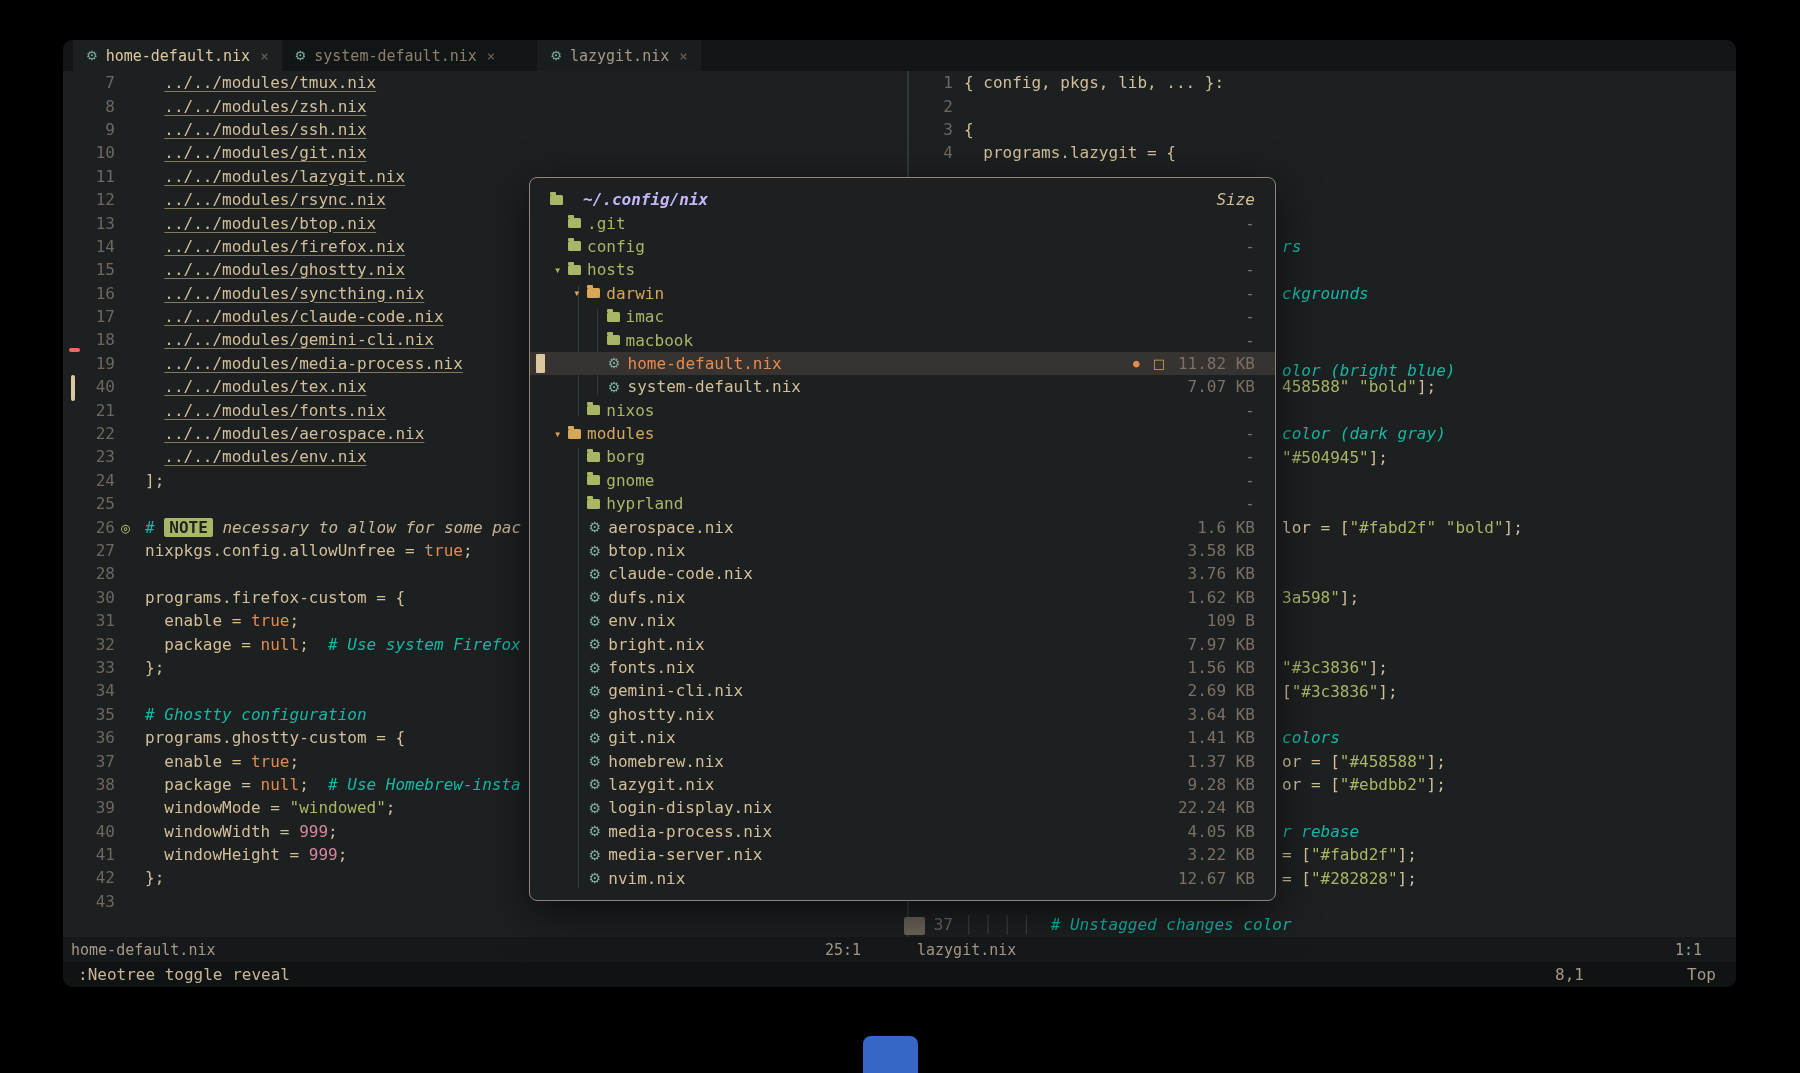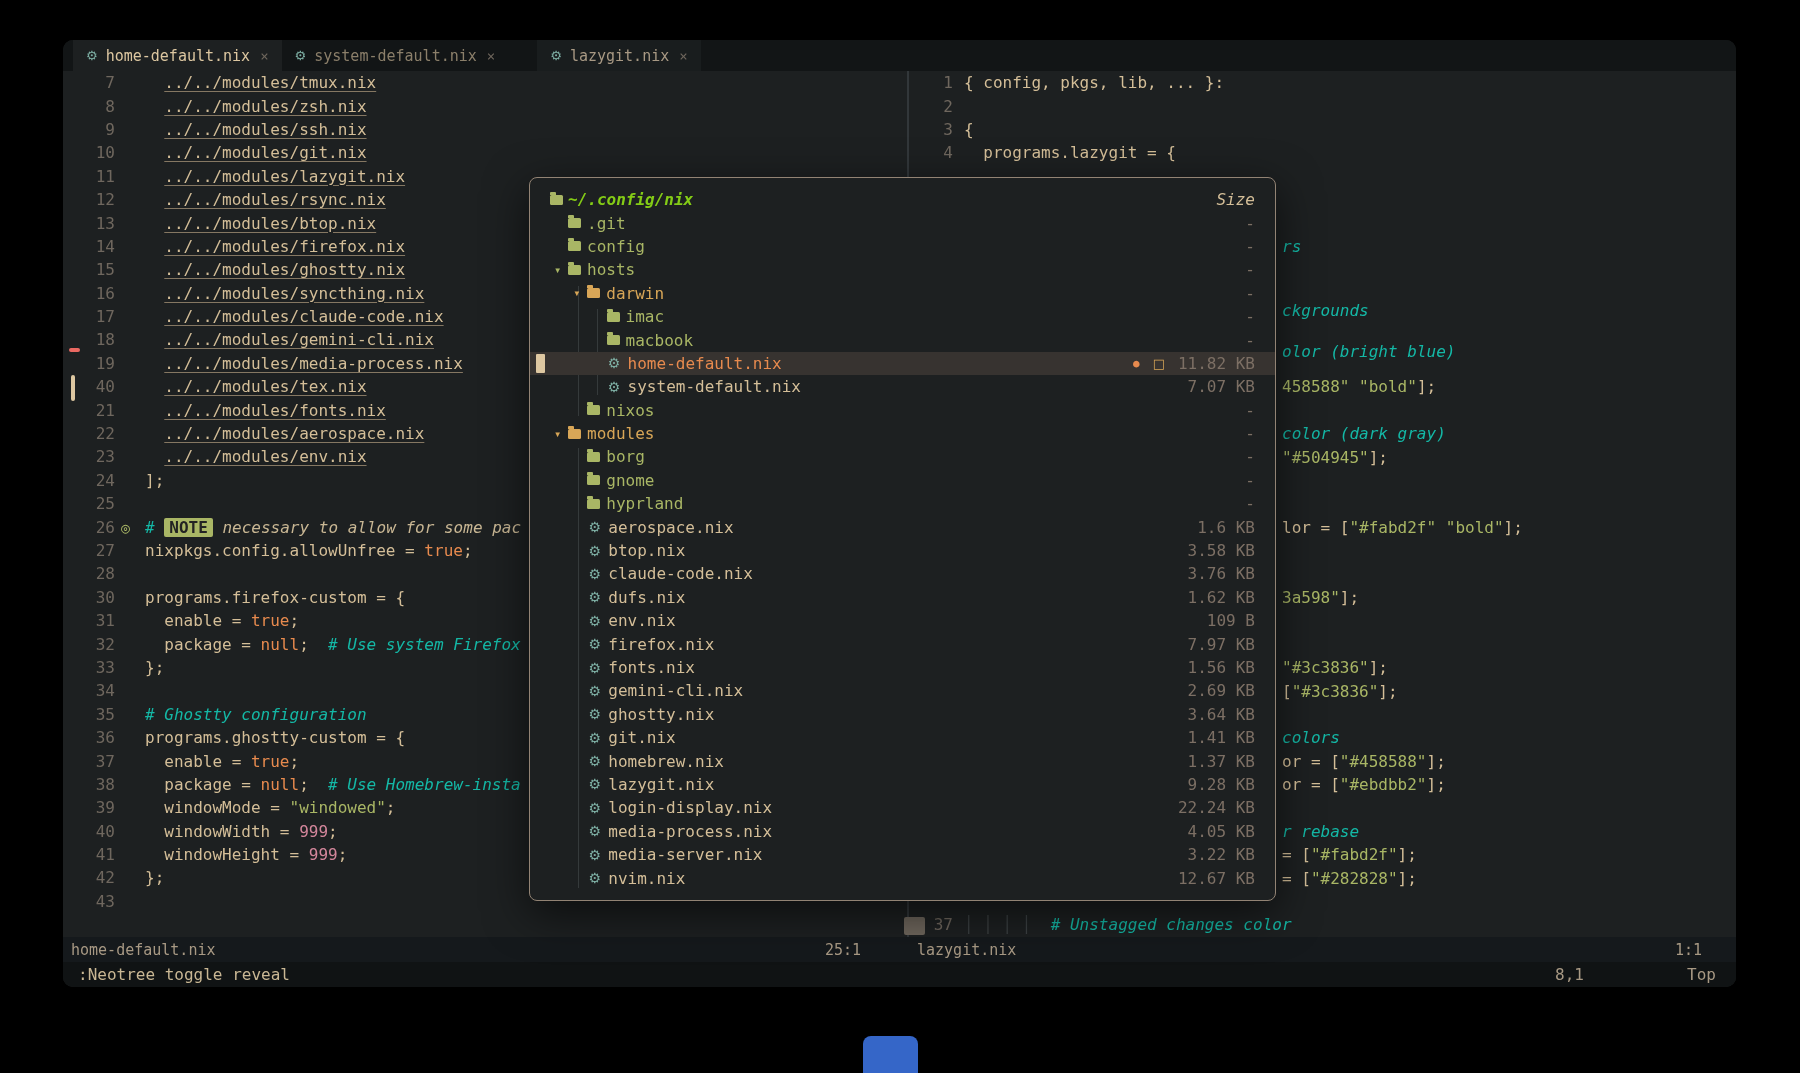--- a/index.html
+++ b/index.html
@@ -48,21 +48,21 @@
   .st-right{flex:1;display:flex;justify-content:space-between;align-items:center;padding:0 34px 0 10px;box-sizing:border-box;}
   .cmdline{position:absolute;left:0;top:922px;right:0;height:25px;background:#101314;display:flex;align-items:center;color:#c9b794;}
   .cmd-text{padding-left:15px;}
   .cmd-ruler{position:absolute;left:1492px;color:#a89984;}
   .cmd-scroll{position:absolute;right:20px;color:#a89984;}
   
   .tree-popup{position:absolute;left:466px;top:137px;width:747px;height:724px;background:#1d2021;
               border:1.5px solid #928374;border-radius:8px;box-sizing:border-box;z-index:10;
               padding:10px 0 12px;box-shadow:0 12px 44px rgba(0,0,0,.6);overflow:hidden;}
   .tree-header{height:23.4px;display:flex;align-items:center;padding-left:20px;position:relative;z-index:2;}
-  .tree-title{margin-left:5px;color:#84cc16;font-style:italic;font-weight:700;}
+  .tree-title{margin-left:20px;color:#c4b5fd;font-style:italic;font-weight:700;}
   .tree-size-header{margin-left:auto;padding-right:20px;color:#d4be98;font-style:italic;}
   .tguide{position:absolute;width:1px;background:#353a3b;z-index:0;}
   .tguide.g1{left:48px;top:108px;height:130px;}
   .tguide.g2{left:67px;top:131px;height:86px;}
   .tguide.g3{left:48px;top:270px;height:440px;}
   .titem{height:23.4px;display:flex;align-items:center;position:relative;z-index:1;}
   .titem.active{background:#373330;}
   .tree-cursor{position:absolute;left:6px;top:2px;bottom:2px;width:9px;background:#ddc7a1;border-radius:1px;}
   .tindent{flex:none;display:inline-block;}
   .texp{width:14px;flex:none;font-size:12px;display:inline-block;}
@@ -435,22 +435,22 @@
         </div>
         <div class="row">
           <span class="lnum"></span>
           <span class="code"></span>
         </div>
         <div class="row">
           <span class="lnum">37</span>
           <span class="code"><span class="seg guide">│ │ │ │  </span><span class="seg comment"># Unstagged changes color</span></span>
         </div>
         <span class="fragment" style="top: 163.8px;"><span class="seg comment">rs</span></span>
-        <span class="fragment" style="top: 228px;"><span class="seg comment">ckgrounds</span></span>
-        <span class="fragment" style="top: 269px;"><span class="seg comment">olor (bright blue)</span></span>
+        <span class="fragment" style="top: 211px;"><span class="seg comment">ckgrounds</span></span>
+        <span class="fragment" style="top: 288px;"><span class="seg comment">olor (bright blue)</span></span>
         <span class="fragment" style="top: 304.2px;"><span class="seg green">458588"</span><span class="seg fg"> </span><span class="seg green">"bold"</span><span class="seg fg">];</span></span>
         <span class="fragment" style="top: 351px;"><span class="seg comment">color (dark gray)</span></span>
         <span class="fragment" style="top: 374.4px;"><span class="seg green">"#504945"</span><span class="seg fg">];</span></span>
         <span class="fragment" style="top: 444.6px;"><span class="seg fg">lor = [</span><span class="seg green">"#fabd2f"</span><span class="seg fg"> </span><span class="seg green">"bold"</span><span class="seg fg">];</span></span>
         <span class="fragment" style="top: 514.8px;"><span class="seg green">3a598"</span><span class="seg fg">];</span></span>
         <span class="fragment" style="top: 585px;"><span class="seg green">"#3c3836"</span><span class="seg fg">];</span></span>
         <span class="fragment" style="top: 608.4px;"><span class="seg fg">[</span><span class="seg green">"#3c3836"</span><span class="seg fg">];</span></span>
         <span class="fragment" style="top: 655.2px;"><span class="seg comment">colors</span></span>
         <span class="fragment" style="top: 678.6px;"><span class="seg fg">or = [</span><span class="seg green">"#458588"</span><span class="seg fg">];</span></span>
         <span class="fragment" style="top: 702px;"><span class="seg fg">or = [</span><span class="seg green">"#ebdbb2"</span><span class="seg fg">];</span></span>
@@ -635,21 +635,21 @@
             <span class="icon-nix">⚙</span>
             <span class="tname nfile">env.nix</span>
             <span class="tright">
               <span class="tsize">109 B</span>
             </span>
           </div>
           <div class="titem">
             <span class="tindent" style="width: 43.3px;"></span>
             <span class="texp green"></span>
             <span class="icon-nix">⚙</span>
-            <span class="tname nfile">firefox.nix</span>
+            <span class="tname nfile">bright.nix</span>
             <span class="tright">
               <span class="tsize">7.97 KB</span>
             </span>
           </div>
           <div class="titem">
             <span class="tindent" style="width: 43.3px;"></span>
             <span class="texp green"></span>
             <span class="icon-nix">⚙</span>
             <span class="tname nfile">fonts.nix</span>
             <span class="tright">

